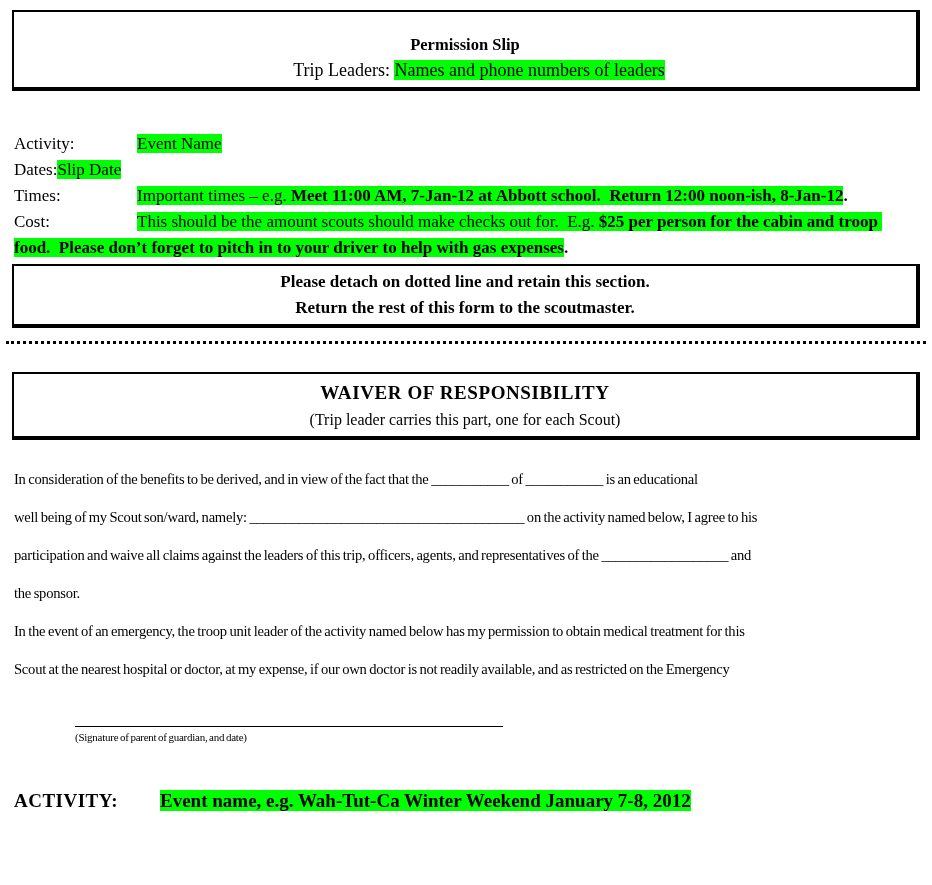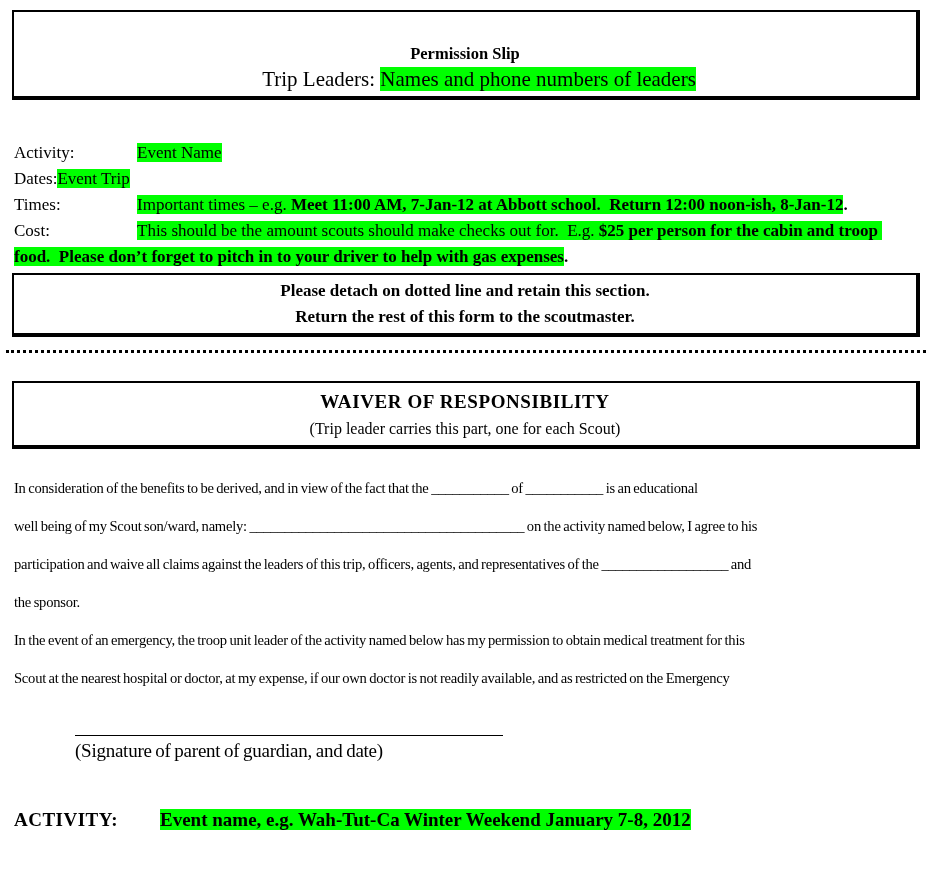--- a/index.html
+++ b/index.html
@@ -12,24 +12,24 @@
   }
   .shadow-box{
     border:2px solid #000;
     border-right-width:4px;
     border-bottom-width:4px;
     background:#fff;
   }
   .header-box{
     margin:10px 12px 0;
     text-align:center;
-    padding:30px 0 3px;
+    padding:21px 0 3px;
   }
   .header-title{font-size:16.5px;font-weight:bold;line-height:24px;}
-  .header-leaders{font-size:21px;line-height:27px;margin-left:28px;}
+  .header-leaders{font-size:18px;line-height:27px;margin-left:28px;}
   .hl{background:var(--hl,#00ff00);}
   .fields{margin:40px 14px 0;font-size:17px;line-height:26px;}
   .field{white-space:pre-wrap;}
   .field .flabel{font-weight:normal;}
   .field .flabel.tabbed{display:inline-block;width:123px;}
   .detach-box{
     margin:3px 12px 0;
     text-align:center;
     font-weight:bold;
     font-size:17px;line-height:26px;
@@ -54,21 +54,21 @@
     letter-spacing:-0.25px;
     word-spacing:-0.8px;
   }
   .wline{white-space:pre;display:block;}
   .signature{
     margin:38px 0 0 75px;
     width:428px;
   }
   .signature-rule{border-top:1.5px solid #000;height:0;}
   .signature-caption{
-    font-size:19px;letter-spacing:-0.25px;word-spacing:-0.8px;
+    font-size:11px;letter-spacing:-0.25px;word-spacing:-0.8px;
     padding-top:4px;
   }
   .activity-footer{
     margin:47px 14px 0;
     font-size:19px;font-weight:bold;
     white-space:pre-wrap;
   }
   .activity-footer .flabel{display:inline-block;width:146px;letter-spacing:0.5px;}
 </style>
 </head>
@@ -76,21 +76,21 @@
 
 <div class="page">
 
   <div class="shadow-box header-box">
     <div class="header-title">Permission Slip</div>
     <div class="header-leaders"><span>Trip Leaders: </span><span class="hl">Names and phone numbers of leaders</span></div>
   </div>
 
   <div class="fields">
     <div class="field"><span class="flabel tabbed">Activity:</span><span><span class="hl">Event Name</span></span></div>
-    <div class="field"><span class="flabel">Dates:</span><span><span class="hl">Event Trip</span></span></div>
+    <div class="field"><span class="flabel">Dates:</span><span><span class="hl">Slip Date</span></span></div>
     <div class="field"><span class="flabel tabbed">Times:</span><span><span class="hl">Important times – e.g. </span><span class="hl" style="font-weight: bold; text-align: center;">Meet 11:00 AM, 7-Jan-12 at Abbott school.  Return 12:00 noon-ish, 8-Jan-12</span><span style="font-weight: bold;">.</span></span></div>
     <div class="field"><span class="flabel tabbed">Cost:</span><span><span class="hl">This should be the amount scouts should make checks out for.  E.g. </span><span class="hl" style="font-weight: bold;">$25 per person for the cabin and troop food.  Please don’t forget to pitch in to your driver to help with gas expenses</span><span style="font-weight: bold;">.</span></span></div>
   </div>
 
   <div class="shadow-box detach-box">
     <div>Please detach on dotted line and retain this section.</div>
     <div>Return the rest of this form to the scoutmaster.</div>
   </div>
 
   <div class="dotted-line"></div>

